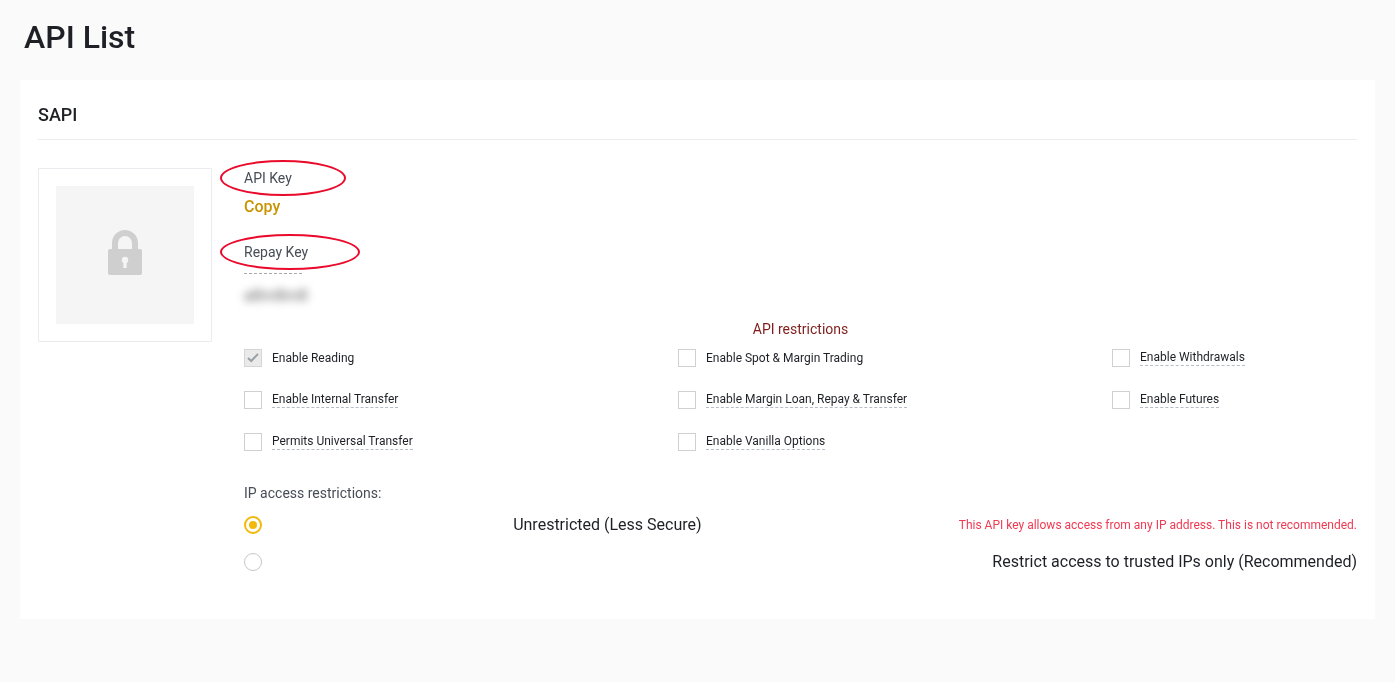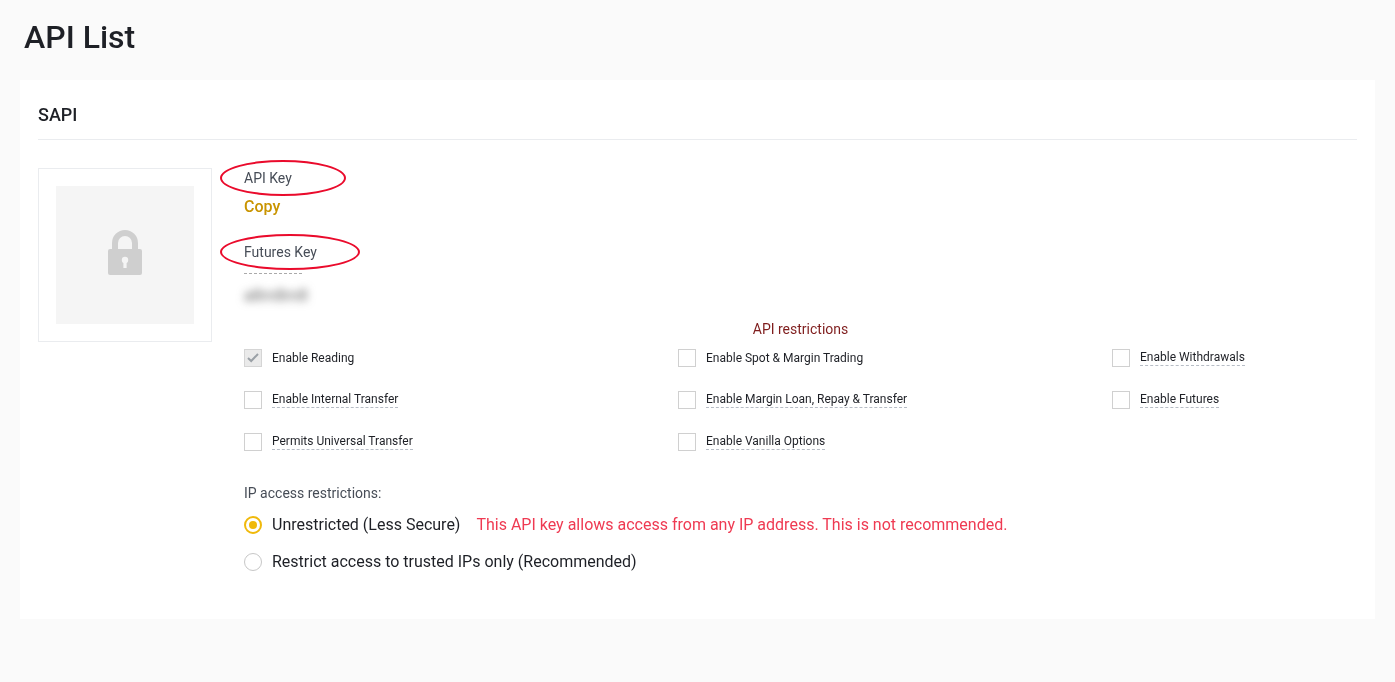--- a/index.html
+++ b/index.html
@@ -142,20 +142,21 @@
     font-size: 14px;
     color: #474d57;
     margin-top: 34px;
     margin-bottom: 14px;
   }
   .radio-row {
     display: flex;
     align-items: center;
     gap: 10px;
     margin-bottom: 18px;
+    justify-content: space-between;
   }
   .radio {
     width: 18px;
     height: 18px;
     border: 1px solid #c7c7c7;
     border-radius: 50%;
     display: inline-flex;
     align-items: center;
     justify-content: center;
     flex-shrink: 0;
@@ -167,21 +168,21 @@
     height: 8px;
     background: #f0b90b;
     border-radius: 50%;
   }
   .radio-label {
     font-size: 16px;
     color: #1e2026;
   }
   .warn {
     color: #ef3a52;
-    font-size: 16px;
+    font-size: 12px;
     margin-left: 6px;
   }
 </style>
 </head>
 <body>
 
 <div class="page-title">API List</div>
 
 <div class="card">
   <div class="card-header">SAPI</div>
@@ -206,21 +207,21 @@
         <span class="field-label">API Key</span>
         <span class="circle circle-api"></span>
       </div>
       <div class="key-row">
         <span class="copy-link">Copy</span>
       </div>
 
       
       <div class="secret-block">
         <div class="circle-wrap">
-          <span class="field-label">Futures Key</span>
+          <span class="field-label">Repay Key</span>
           <span class="circle circle-secret"></span>
         </div>
         <div style="margin-top:2px;"><span class="secret-dash"></span></div>
         <div class="secret-val-row">
           <span class="blur-seg">a8m8m8</span>
         </div>
       </div>
 
       
       <div class="restrictions-title">API restrictions</div>

